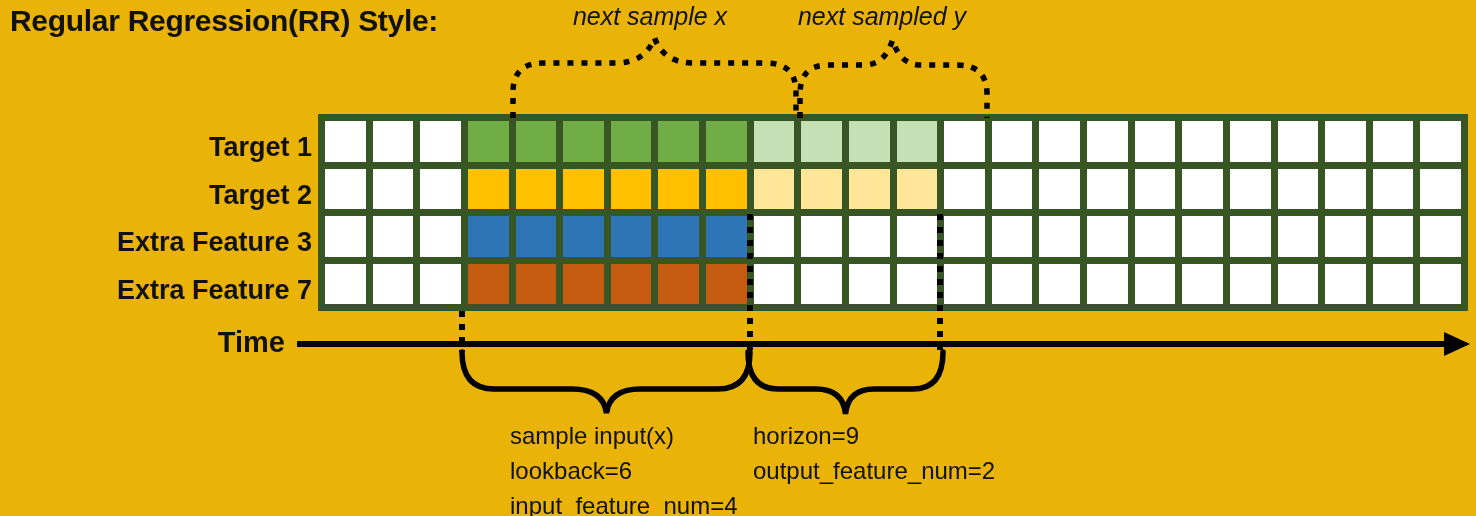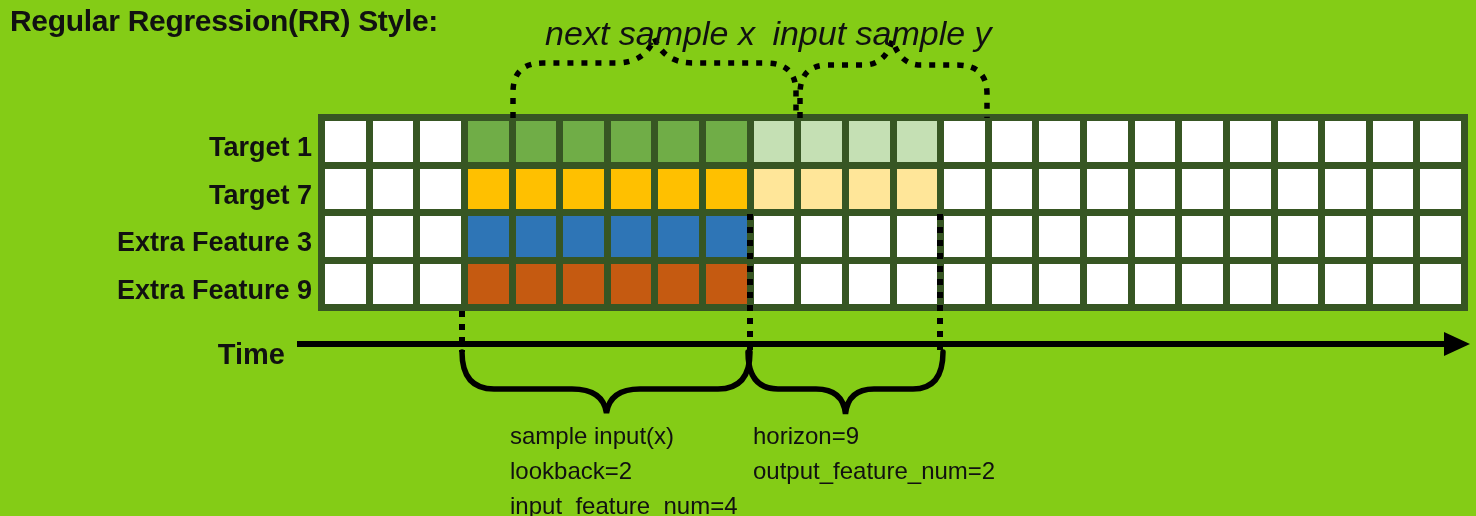--- a/index.html
+++ b/index.html
@@ -1,31 +1,31 @@
 <!DOCTYPE html>
 <html><head>
 <meta charset="utf-8">
 <style>
   html,body{margin:0;padding:0;background:#ffffff;}
   .stage{
     position:relative;
     width:1476px;height:516px;
-    background:#84cc16;
+    background:#eab308;
     font-family:"Liberation Sans","DejaVu Sans",sans-serif;
     color:#111;
     overflow:hidden;
   }
   .title{
     position:absolute;left:10px;top:4px;
     font-size:30px;font-weight:bold;letter-spacing:-0.3px;
     white-space:nowrap;
   }
   .top-note{
-    position:absolute;top:14px;
-    font-size:34px;font-style:italic;font-weight:500;
+    position:absolute;top:2px;
+    font-size:25px;font-style:italic;font-weight:500;
     white-space:nowrap;transform:translateX(-50%);
     z-index:4;
   }
   .top-note.x{left:650px;}
   .top-note.y{left:882px;}
   .row-labels{
     position:absolute;left:0;top:117px;width:312px;
     display:flex;flex-direction:column;
     padding-top:7px;box-sizing:border-box;
     z-index:2;
@@ -41,47 +41,47 @@
     box-sizing:border-box;
     display:grid;
     gap:7px;padding:7px;
     z-index:1;
   }
   .cell{width:100%;height:100%;}
   .overlay{
     position:absolute;left:0;top:0;z-index:3;pointer-events:none;
   }
   .time-label{
-    position:absolute;left:200px;top:338px;width:85px;
+    position:absolute;left:200px;top:326px;width:85px;
     text-align:right;font-size:29px;font-weight:bold;
     z-index:4;
   }
   .note-block{
     position:absolute;top:418px;
     font-size:24px;line-height:35px;
     white-space:nowrap;z-index:4;
   }
   .note-block.left{left:510px;}
   .note-block.right{left:753px;}
 </style>
 </head>
 <body>
 
 <div class="stage">
 
   <div class="title">Regular Regression(RR) Style:</div>
 
   <div class="top-note x">next sample x</div>
-  <div class="top-note y">input sample y</div>
+  <div class="top-note y">next sampled y</div>
 
   <div class="row-labels" id="row-labels">
       <div class="row-label">Target 1</div>
-      <div class="row-label">Target 7</div>
+      <div class="row-label">Target 2</div>
       <div class="row-label">Extra Feature 3</div>
-      <div class="row-label">Extra Feature 9</div>
+      <div class="row-label">Extra Feature 7</div>
     </div>
 
   <div class="sample-grid" id="sample-grid" style="background: rgb(55, 86, 35); grid-template-columns: repeat(24, 1fr);">
       <div class="cell" style="background: rgb(255, 255, 255);"></div>
       <div class="cell" style="background: rgb(255, 255, 255);"></div>
       <div class="cell" style="background: rgb(255, 255, 255);"></div>
       <div class="cell" style="background: rgb(112, 173, 71);"></div>
       <div class="cell" style="background: rgb(112, 173, 71);"></div>
       <div class="cell" style="background: rgb(112, 173, 71);"></div>
       <div class="cell" style="background: rgb(112, 173, 71);"></div>
@@ -193,21 +193,21 @@
 
     <path d="M462 352 Q462 389 494 389 L572 389 Q603 389 606.5 413 Q610 389 640 389 L718 389 Q750 389 750 352" fill="none" stroke="#000" stroke-width="5.5" stroke-linecap="round"></path>
 
     <path d="M748 352 Q748 389 778 389 L816 389 Q843 389 845.5 414 Q848 389 874 389 L913 389 Q943 389 943 352" fill="none" stroke="#000" stroke-width="5.5" stroke-linecap="round"></path>
   </svg>
 
   <div class="time-label">Time</div>
 
   <div class="note-block left">
     <div>sample input(x)</div>
-    <div>lookback=2</div>
+    <div>lookback=6</div>
     <div>input_feature_num=4</div>
   </div>
 
   <div class="note-block right">
     <div>horizon=9</div>
     <div>output_feature_num=2</div>
   </div>
 
 </div>
 

